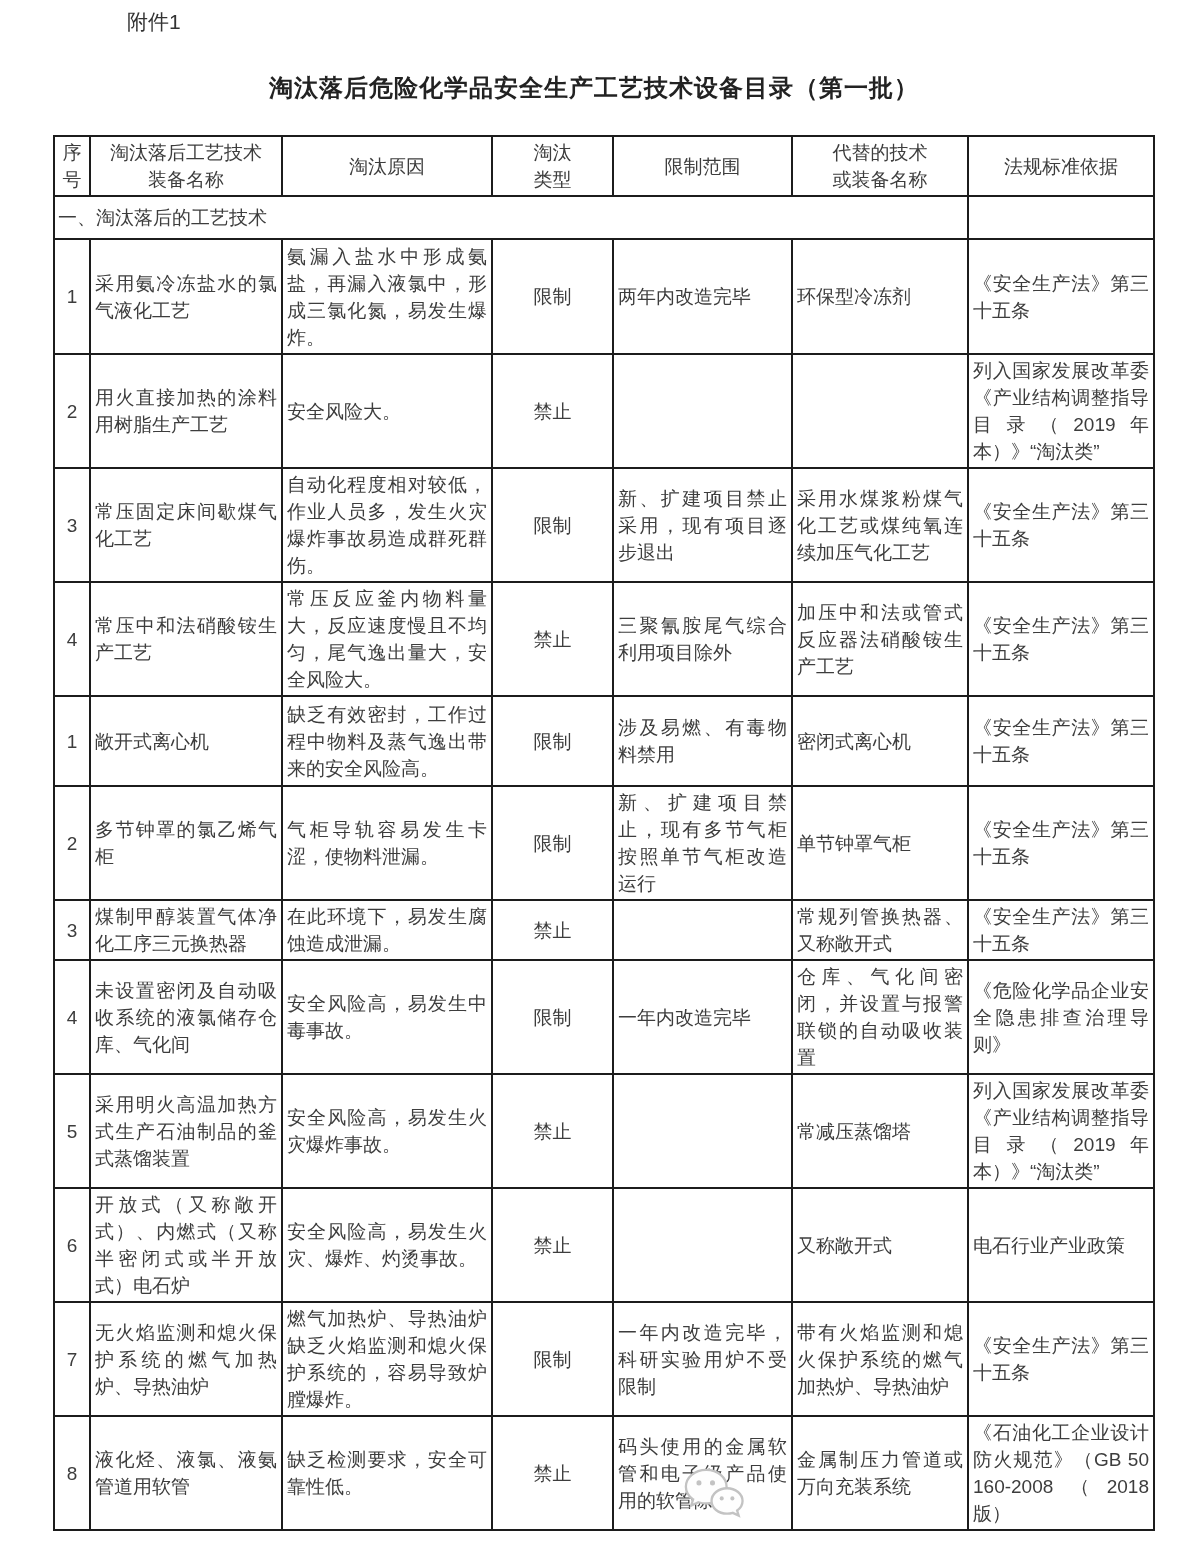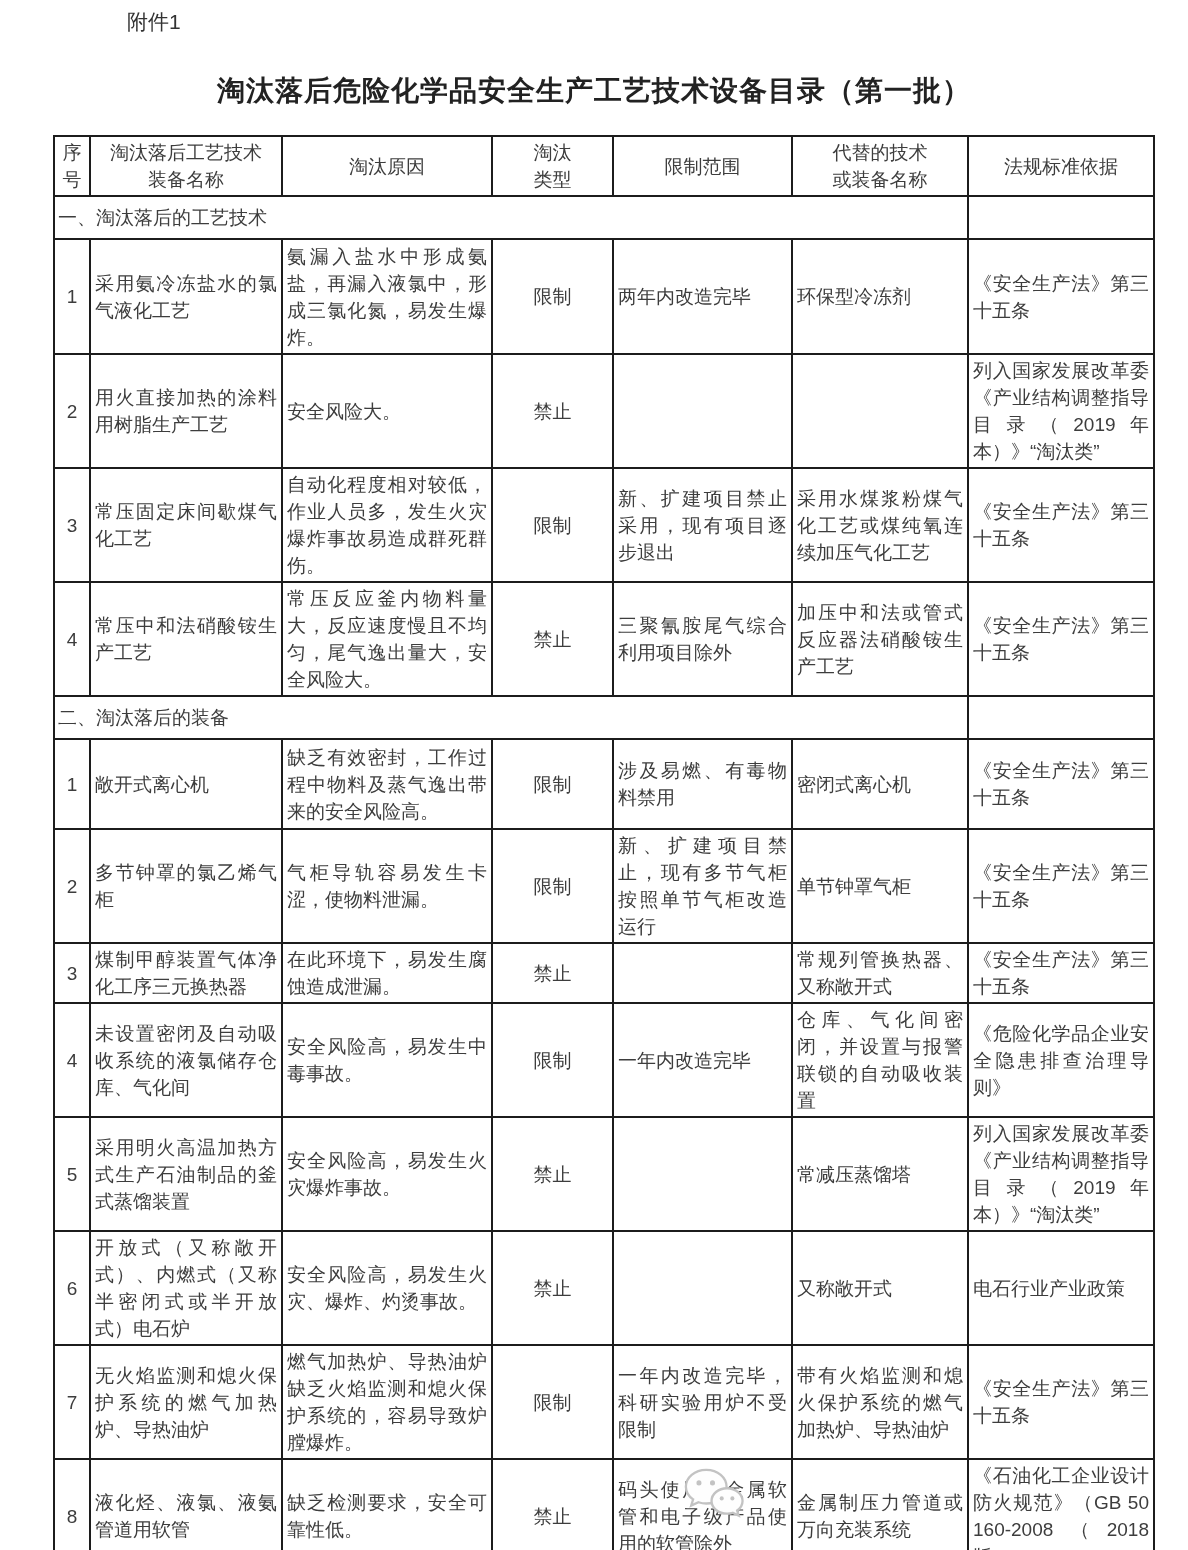--- a/index.html
+++ b/index.html
@@ -19,21 +19,21 @@
     font-size: 21px;
     color: #333333;
     margin-left: 32px;
   }
   .doc-title {
     position: absolute;
     top: 72px;
     left: 0;
     width: 100%;
     text-align: center;
-    font-size: 28px;
+    font-size: 24px;
     font-weight: bold;
     color: #222222;
     letter-spacing: 1px;
   }
   table.catalog {
     position: absolute;
     left: 53px;
     top: 135px;
     width: 1100px;
     border-collapse: collapse;
@@ -145,24 +145,20 @@
     <tr style="height:114px">
       <td class="c-center">4</td>
       <td class="c-just">常压中和法硝酸铵生产工艺</td>
       <td class="c-just">常压反应釜内物料量大，反应速度慢且不均匀，尾气逸出量大，安全风险大。</td>
       <td class="c-center">禁止</td>
       <td class="c-just">三聚氰胺尾气综合利用项目除外</td>
       <td class="c-just">加压中和法或管式反应器法硝酸铵生产工艺</td>
       <td class="c-just">《安全生产法》第三十五条</td>
     </tr>
 
-    <tr class="section-row">
-      <td colspan="6">二、淘汰落后的装备</td>
-      <td></td>
-    </tr>
 
     <tr style="height:90px">
       <td class="c-center">1</td>
       <td class="c-just">敞开式离心机</td>
       <td class="c-just">缺乏有效密封，工作过程中物料及蒸气逸出带来的安全风险高。</td>
       <td class="c-center">限制</td>
       <td class="c-just">涉及易燃、有毒物料禁用</td>
       <td class="c-just">密闭式离心机</td>
       <td class="c-just">《安全生产法》第三十五条</td>
     </tr>

